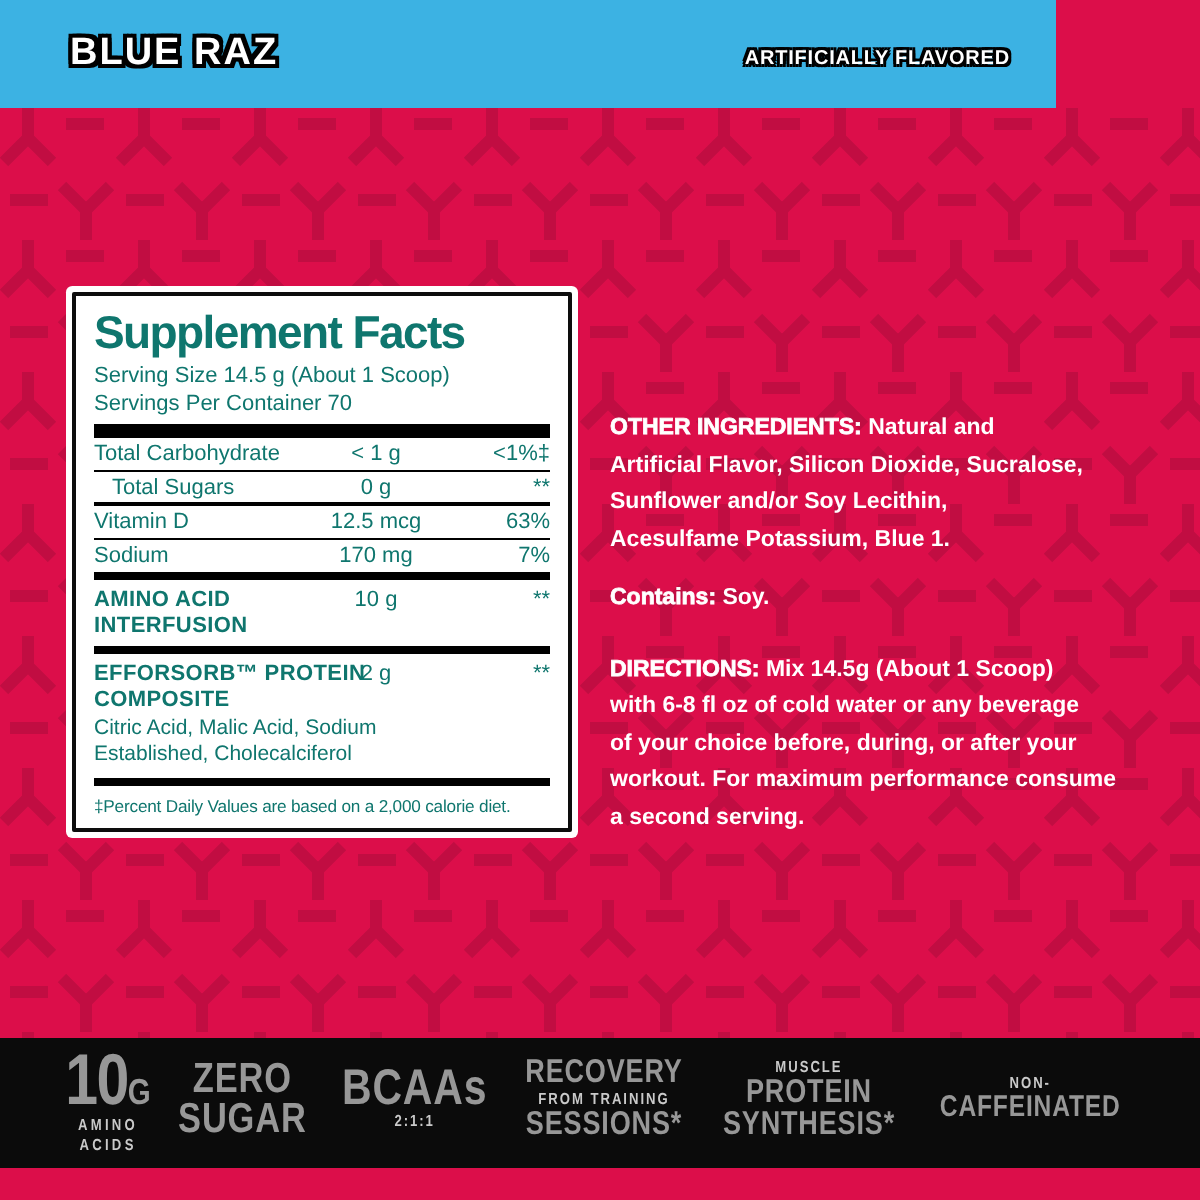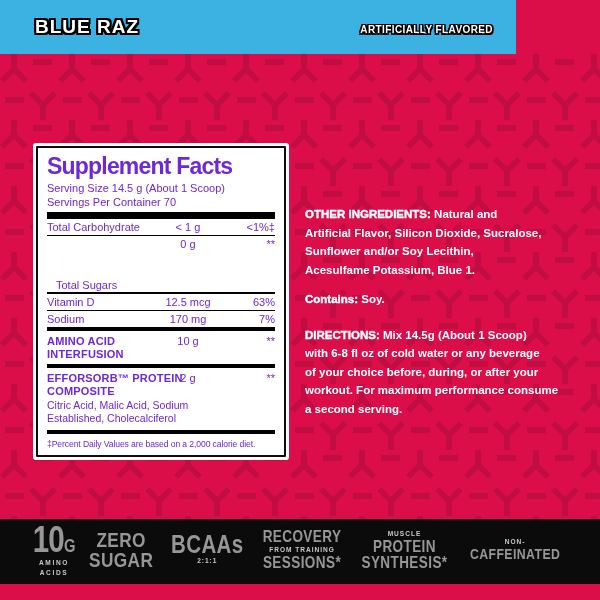--- a/index.html
+++ b/index.html
@@ -1,54 +1,54 @@
 <!DOCTYPE html>
 <html><head>
 <meta charset="utf-8">
 <style>
   html,body { margin:0; padding:0; background:#222; }
   .canvas {
     position:relative; width:600px; height:600px; overflow:hidden;
     font-family:"Liberation Sans", sans-serif; background:#dc0e4a;
   }
   
-  .topbar { position:absolute; top:0; left:0; width:516px; height:54px; background:#3cb2e3; z-index:3; }
+  .topbar { position:absolute; top:0; left:0; width:516px; height:54px; background:#3cb2e3; z-index:3;padding-left:12px; }
   .flavor {
     position:absolute; left:35px; top:16px; font-size:19px; font-weight:bold; letter-spacing:1px;
     color:#fff;
     text-shadow:-2px -2px 0 #000,2px -2px 0 #000,-2px 2px 0 #000,2px 2px 0 #000,
                 -2px 0 0 #000,2px 0 0 #000,0 -2px 0 #000,0 2px 0 #000;
   }
   .flav-note {
     position:absolute; right:23px; top:24px; font-size:10px; font-weight:bold; letter-spacing:0.4px;
     color:#fff;
     text-shadow:-1.5px -1.5px 0 #000,1.5px -1.5px 0 #000,-1.5px 1.5px 0 #000,1.5px 1.5px 0 #000,
                 -1.5px 0 0 #000,1.5px 0 0 #000,0 -1.5px 0 #000,0 1.5px 0 #000;
   }
   
   .body-red { position:absolute; top:54px; left:0; width:600px; height:465px; background:#dc0e4a; overflow:hidden; }
   .tread { position:absolute; top:0; left:0; }
   
   .facts-panel {
     position:absolute; left:36px; top:92px; width:250px; box-sizing:border-box;
     background:#fff; border:2px solid #0d0d0d; box-shadow:0 0 0 3px #fff; border-radius:1px;
-    padding:5px 9px 5px; color:#6d28d9; z-index:2;
+    padding:5px 9px 5px; color:#0f766e; z-index:2;
   }
   .facts-title { margin:0 0 2px; font-size:23px; font-weight:bold; letter-spacing:-0.8px; white-space:nowrap; }
   .serving-line { font-size:11px; line-height:13.5px; }
   .div-thick { height:5px; background:#000; margin:3px 0 0; }
   .div-med   { height:2px; background:#000; }
   .div-thin  { height:1px; background:#000; }
   .div-bar   { height:4px; background:#000; margin:1px 0; }
   .facts-header { display:flex; justify-content:space-between; font-size:10.5px; font-weight:bold; padding:2px 0 2px 46px; }
   .f-row { display:flex; align-items:flex-start; font-size:11px; padding:2px 0 1.5px; }
   .f-row .nm  { flex:1; }
   .f-row .amt { width:78px; text-align:center; }
   .f-row .dv  { width:48px; text-align:right; }
-  .f-row.indent .nm { padding-left:9px;margin-top:41px; }
+  .f-row.indent .nm { padding-left:9px; }
   .f-row.sec { padding-top:3px; }
   .f-row.sec .nm { flex:none; width:140px; margin-right:-38px; font-weight:bold; letter-spacing:0.2px; line-height:13px; }
   .sec-details { font-size:10.5px; line-height:12.8px; white-space:pre-line; padding:0 0 4px; }
   .footnote { font-size:8.6px; line-height:12px; letter-spacing:-0.1px; white-space:nowrap; overflow:hidden; }
   .footnotes { padding-top:3px; }
   
   .info-text { position:absolute; left:305px; top:151px; width:300px; color:#fff; z-index:2; }
   .info-text p { margin:0; font-size:11.5px; font-weight:bold; line-height:18.5px; white-space:pre-line; }
   .info-text .lbl { -webkit-text-stroke:0.4px #fff; }
   .p-ingredients { margin-bottom:11px !important; }

